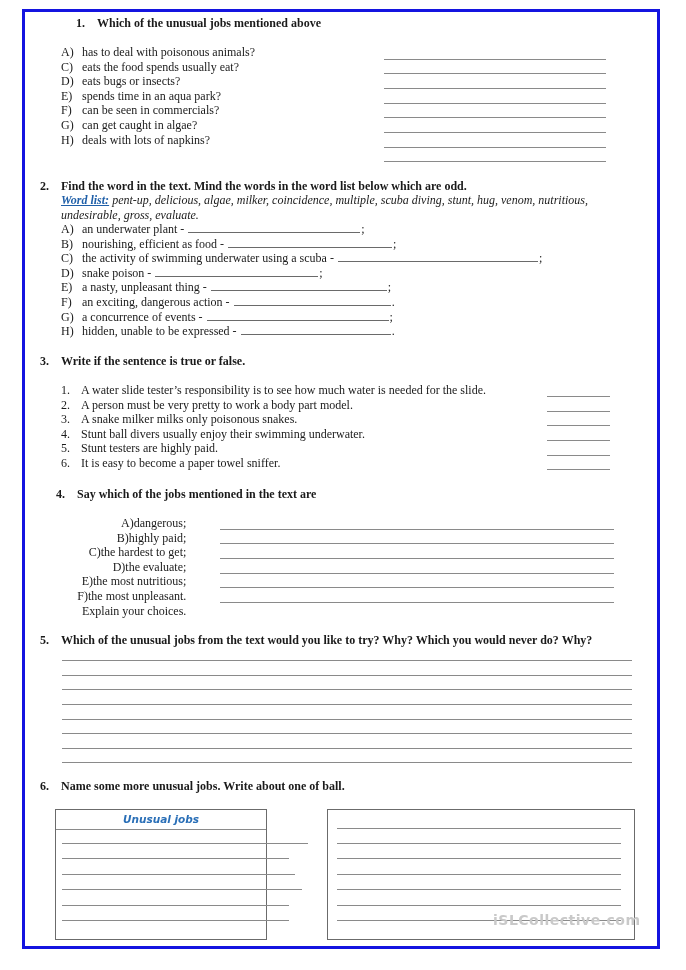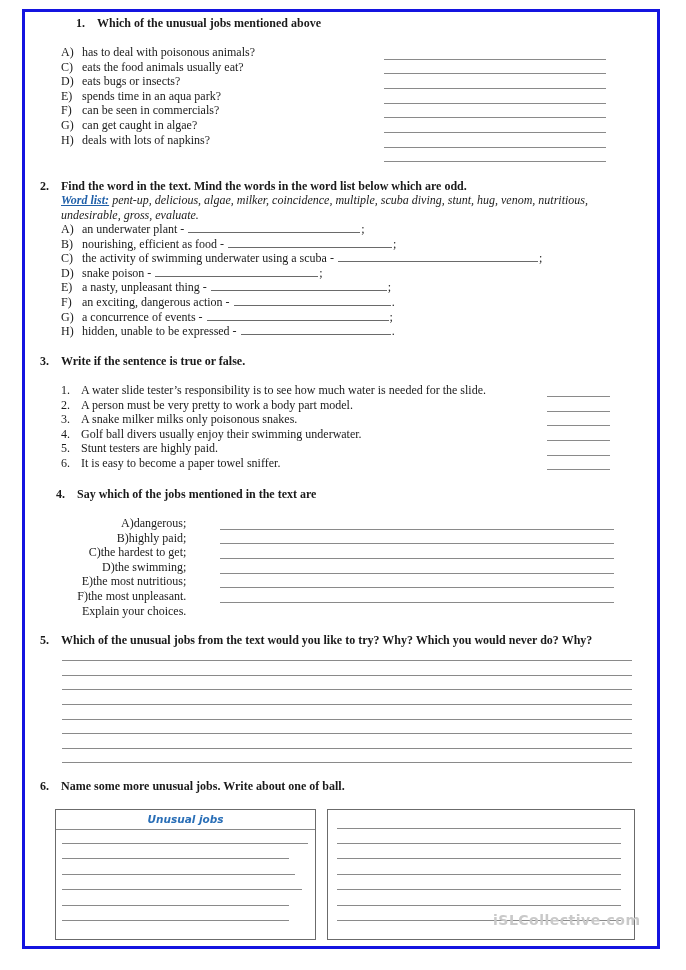--- a/index.html
+++ b/index.html
@@ -28,21 +28,21 @@
 </head>
 <body>
 
 <div class="page-frame"></div>
 
 <div class="abs q-title" style="left:40px; top:16px;margin-left:36px;">
   <span class="q-num">1.</span><span>Which of the unusual jobs mentioned above</span>
 </div>
 <div class="abs item" style="left:61px; top:45px;">
   <div><span class="lbl">A)</span><span>has to deal with poisonous animals?</span></div>
-  <div><span class="lbl">C)</span><span>eats the food animals usually eat?</span></div>
+  <div><span class="lbl">C)</span><span>eats the food spends usually eat?</span></div>
   <div><span class="lbl">D)</span><span>eats bugs or insects?</span></div>
   <div><span class="lbl">E)</span><span>spends time in an aqua park?</span></div>
   <div><span class="lbl">F)</span><span>can be seen in commercials?</span></div>
   <div><span class="lbl">G)</span><span>can get caught in algae?</span></div>
   <div><span class="lbl">H)</span><span>deals with lots of napkins?</span></div>
 </div>
 
 <div class="line" style="left:384px; top:59px; width:222px;"></div>
 <div class="line" style="left:384px; top:73px; width:222px;"></div>
 <div class="line" style="left:384px; top:88px; width:222px;"></div>
@@ -70,39 +70,39 @@
   <div><span class="lbl">H)</span><span>hidden, unable to be expressed -</span> <span class="inline-line" style="width:150px;"></span><span>.</span></div>
 </div>
 
 <div class="abs q-title" style="left:40px; top:354px;">
   <span class="q-num">3.</span><span>Write if the sentence is true or false.</span>
 </div>
 <div class="abs item" style="left:61px; top:383px;">
   <div><span class="lbl-num">1.</span><span>A water slide tester’s responsibility is to see how much water is needed for the slide.</span></div>
   <div><span class="lbl-num">2.</span><span>A person must be very pretty to work a body part model.</span></div>
   <div><span class="lbl-num">3.</span><span>A snake milker milks only poisonous snakes.</span></div>
-  <div><span class="lbl-num">4.</span><span>Golf ball divers usually enjoy their swimming underwater.</span></div>
+  <div><span class="lbl-num">4.</span><span>Stunt ball divers usually enjoy their swimming underwater.</span></div>
   <div><span class="lbl-num">5.</span><span>Stunt testers are highly paid.</span></div>
   <div><span class="lbl-num">6.</span><span>It is easy to become a paper towel sniffer.</span></div>
 </div>
 <div class="line" style="left:547px; top:396px; width:63px;"></div>
 <div class="line" style="left:547px; top:411px; width:63px;"></div>
 <div class="line" style="left:547px; top:425px; width:63px;"></div>
 <div class="line" style="left:547px; top:440px; width:63px;"></div>
 <div class="line" style="left:547px; top:455px; width:63px;"></div>
 <div class="line" style="left:547px; top:469px; width:63px;"></div>
 
 <div class="abs q-title" style="left:40px; top:487px;margin-left:16px;">
   <span class="q-num">4.</span><span>Say which of the jobs mentioned in the text are</span>
 </div>
 <div class="abs item" style="left:61px; top:516px;text-align:right;">
   <div><span class="lbl">A)</span><span>dangerous;</span></div>
   <div><span class="lbl">B)</span><span>highly paid;</span></div>
   <div><span class="lbl">C)</span><span>the hardest to get;</span></div>
-  <div><span class="lbl">D)</span><span>the swimming;</span></div>
+  <div><span class="lbl">D)</span><span>the evaluate;</span></div>
   <div><span class="lbl">E)</span><span>the most nutritious;</span></div>
   <div><span class="lbl">F)</span><span>the most unpleasant.</span></div>
   <div style="padding-left:21px; font-weight:normal;">Explain your choices.</div>
 </div>
 <div class="line" style="left:220px; top:529px; width:394px;"></div>
 <div class="line" style="left:220px; top:543px; width:394px;"></div>
 <div class="line" style="left:220px; top:558px; width:394px;"></div>
 <div class="line" style="left:220px; top:573px; width:394px;"></div>
 <div class="line" style="left:220px; top:587px; width:394px;"></div>
 <div class="line" style="left:220px; top:602px; width:394px;"></div>
@@ -116,21 +116,21 @@
 <div class="line" style="left:62px; top:704px; width:570px;"></div>
 <div class="line" style="left:62px; top:719px; width:570px;"></div>
 <div class="line" style="left:62px; top:733px; width:570px;"></div>
 <div class="line" style="left:62px; top:748px; width:570px;"></div>
 <div class="line" style="left:62px; top:762px; width:570px;"></div>
 
 <div class="abs q-title" style="left:40px; top:779px;">
   <span class="q-num">6.</span><span>Name some more unusual jobs. Write about one of ball.</span>
 </div>
 
-<div class="box" style="left:55px; top:809px; width:261px; height:131px;">
+<div class="box" style="left:55px; top:809px; width:212px; height:131px;">
   <div class="box-header">Unusual jobs</div>
 </div>
 <div class="line" style="left:62px; top:843px; width:246px;"></div>
 <div class="line" style="left:62px; top:858px; width:227px;"></div>
 <div class="line" style="left:62px; top:874px; width:233px;"></div>
 <div class="line" style="left:62px; top:889px; width:240px;"></div>
 <div class="line" style="left:62px; top:905px; width:227px;"></div>
 <div class="line" style="left:62px; top:920px; width:227px;"></div>
 
 <div class="box" style="left:327px; top:809px; width:308px; height:131px;"></div>

